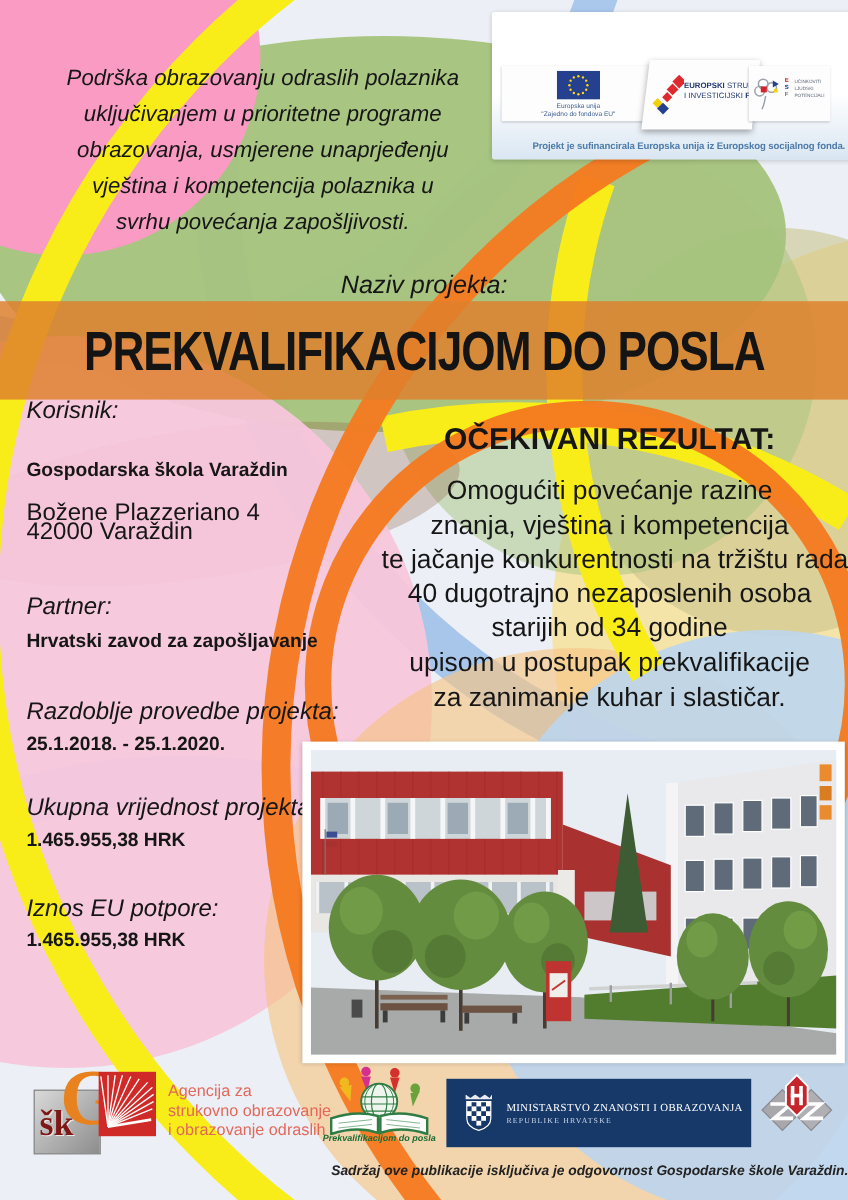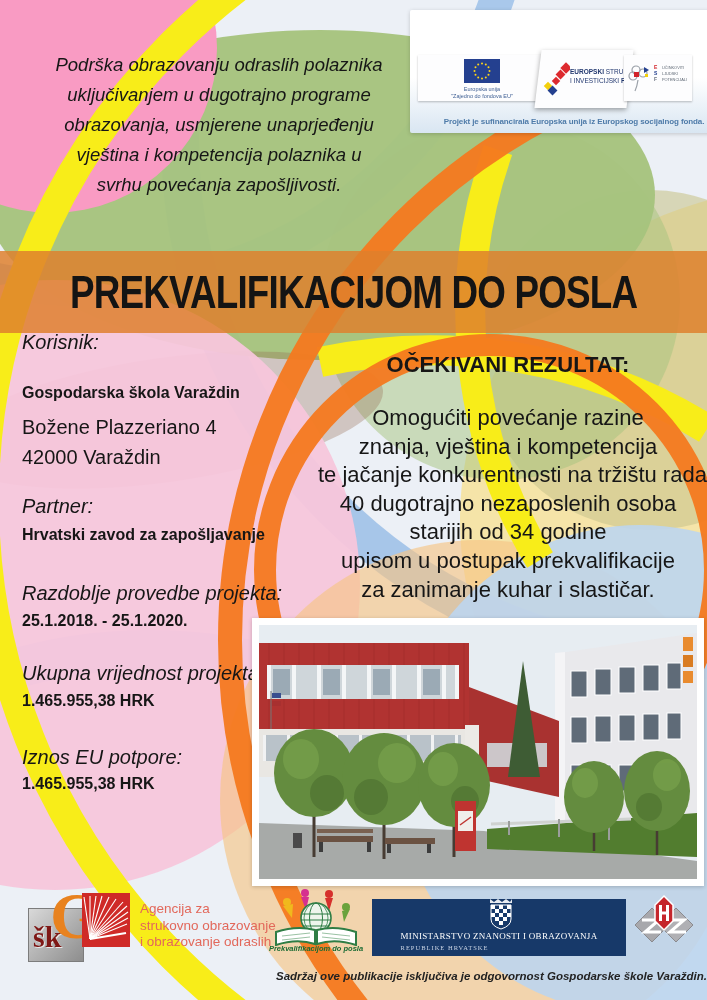--- a/index.html
+++ b/index.html
@@ -16,21 +16,21 @@
           display:flex;align-items:center;justify-content:center;z-index:2;position:absolute;}
   .banner .t{font-size:46px;font-weight:bold;letter-spacing:-1px;white-space:nowrap;
              transform:scaleX(0.8);color:#141414;}
   
   .dl{position:absolute;left:22px;white-space:nowrap;z-index:2;}
   .lbl{font-style:italic;font-size:20px;}
   .val{font-weight:bold;font-size:16px;}
   .reg{font-size:20px;}
   
   .res{left:318px;top:352px;width:380px;text-align:center;}
-  .res .h{font-weight:bold;font-size:22px;margin-bottom:26px;}
+  .res .h{font-weight:bold;font-size:25px;margin-bottom:14px;}
   .res .l{font-size:22px;line-height:28.6px;white-space:nowrap;}
   
   .eu-box{left:410px;top:10px;width:328px;height:123px;background:linear-gradient(#ffffff 55%,#d9e6f2);
           border-radius:2px;box-shadow:0 1px 4px rgba(0,0,0,.18);z-index:3;position:absolute;}
   .ribbon{position:absolute;left:8px;top:40px;width:274px;height:58px;}
   .seg{position:absolute;background:#fdfdfe;box-shadow:0 1px 2px rgba(0,0,0,.25);}
   .seg.left{left:0;top:5px;width:128px;height:46px;}
   .seg.right{left:206px;top:5px;width:68px;height:46px;}
   .seg.mid{left:120px;top:0;width:92px;height:58px;transform:skewX(-7deg);box-shadow:0 2px 5px rgba(0,0,0,.35);}
   .flagwrap{position:absolute;left:46px;top:4px;}
@@ -50,21 +50,21 @@
   .gsk .sq{position:absolute;left:0;top:18px;width:54px;height:52px;
            background:linear-gradient(135deg,#d9d9d9,#8d8d8d);border:1px solid #7c7c7c;}
   .gsk .sk{position:absolute;left:5px;top:30px;font-family:"Liberation Serif",serif;font-weight:bold;
            font-size:30px;color:#7e1816;text-shadow:1px 1px 0 #e8e8e8;}
   .gsk .g{position:absolute;left:22px;top:-12px;font-family:"Liberation Serif",serif;font-weight:bold;
           font-size:66px;color:#e8821f;}
   .asoo-txt{left:140px;top:901px;font-size:13.5px;line-height:16.5px;color:#e2685b;}
   .plogo-cap{left:262px;top:944px;width:108px;text-align:center;font-size:7.5px;font-style:italic;
              font-weight:bold;color:#1a6b33;}
   .ministry{left:372px;top:899px;width:254px;height:57px;background:#173969;display:flex;
-            align-items:center;z-index:2;position:absolute;flex-direction:column;}
+            align-items:center;z-index:2;position:absolute;}
   .min-txt1{font-family:"Liberation Serif",serif;font-size:9px;letter-spacing:0.3px;color:#ffffff;white-space:nowrap;}
   .min-txt2{font-family:"Liberation Serif",serif;font-size:6.5px;letter-spacing:1px;color:#c9d4e4;margin-top:3px;}
   .disclaimer{left:0;top:970px;width:707px;text-align:right;font-size:11.5px;font-style:italic;
               font-weight:bold;color:#222;}
 </style>
 </head>
 <body>
 
 <div class="poster">
 
@@ -84,21 +84,21 @@
     <circle cx="640" cy="770" r="245" fill="#bdd5ee" opacity="0.9"></circle>
     <circle cx="629" cy="500" r="645" fill="none" stroke="#f8ed19" stroke-width="30"></circle>
     <path d="M 498 150 A 480 480 0 0 0 540 560" fill="none" stroke="#f8ed19" stroke-width="30"></path>
     <path d="M 320 362 A 525 525 0 0 1 707 429" fill="none" stroke="#f8ed19" stroke-width="30"></path>
     <circle cx="820" cy="640" r="590" fill="none" stroke="#f4791f" stroke-width="24" opacity="0.95"></circle>
     <circle cx="490" cy="570" r="225" fill="none" stroke="#f4791f" stroke-width="22" opacity="0.95"></circle>
   </svg>
 
   <div class="layer intro">
     <div>Podrška obrazovanju odraslih polaznika</div>
-    <div>uključivanjem u dugotrajno programe</div>
+    <div>uključivanjem u prioritetne programe</div>
     <div>obrazovanja, usmjerene unaprjeđenju</div>
     <div>vještina i kompetencija polaznika u</div>
     <div>svrhu povećanja zapošljivosti.</div>
   </div>
 
   <div class="eu-box">
     <div class="ribbon">
       <div class="seg left">
         <div class="flagwrap">
           <svg width="36" height="24" viewBox="0 0 36 24">
@@ -159,28 +159,29 @@
         <div class="esf-lines">
           <div>UČINKOVITI</div>
           <div>LJUDSKI</div>
           <div>POTENCIJALI</div>
         </div>
       </div>
     </div>
     <div class="eu-cap">Projekt je sufinancirala Europska unija iz Europskog socijalnog fonda.</div>
   </div>
 
+  <div class="layer naziv">Naziv projekta:</div>
   <div class="banner">
     <div class="t">PREKVALIFIKACIJOM DO POSLA</div>
   </div>
 
   <div class="dl lbl" style="top:331px">Korisnik:</div>
   <div class="dl val" style="top:384px">Gospodarska škola Varaždin</div>
   <div class="dl reg" style="top:416px">Božene Plazzeriano 4</div>
-  <div class="dl reg" style="top:446px">42000 Varaždin</div>
+  <div class="dl reg" style="top:432px">42000 Varaždin</div>
   <div class="dl lbl" style="top:495px">Partner:</div>
   <div class="dl val" style="top:526px">Hrvatski zavod za zapošljavanje</div>
   <div class="dl lbl" style="top:582px">Razdoblje provedbe projekta:</div>
   <div class="dl val" style="top:612px">25.1.2018. - 25.1.2020.</div>
   <div class="dl lbl" style="top:662px">Ukupna vrijednost projekta:</div>
   <div class="dl val" style="top:692px">1.465.955,38 HRK</div>
   <div class="dl lbl" style="top:746px">Iznos EU potpore:</div>
   <div class="dl val" style="top:775px">1.465.955,38 HRK</div>
 
   <div class="layer res">

